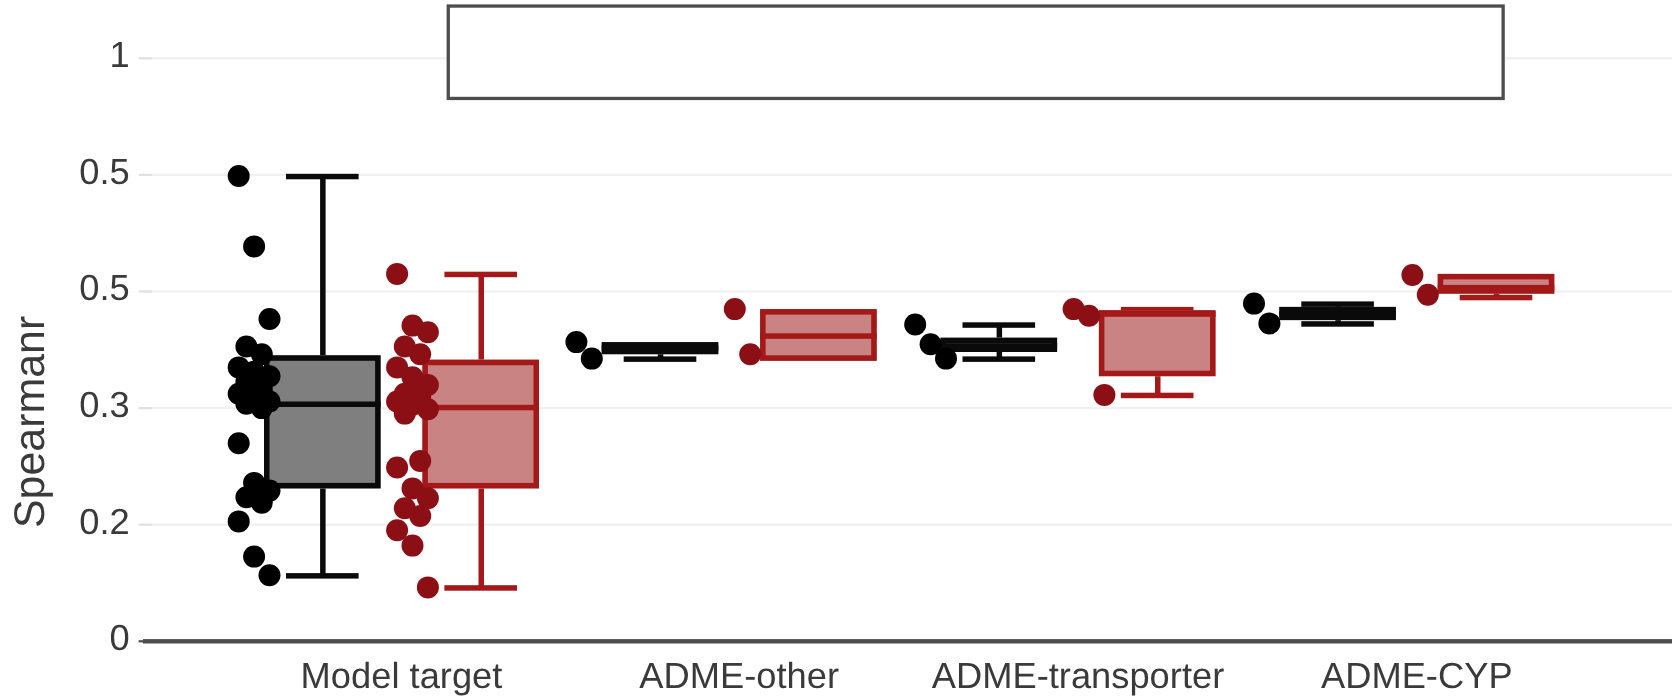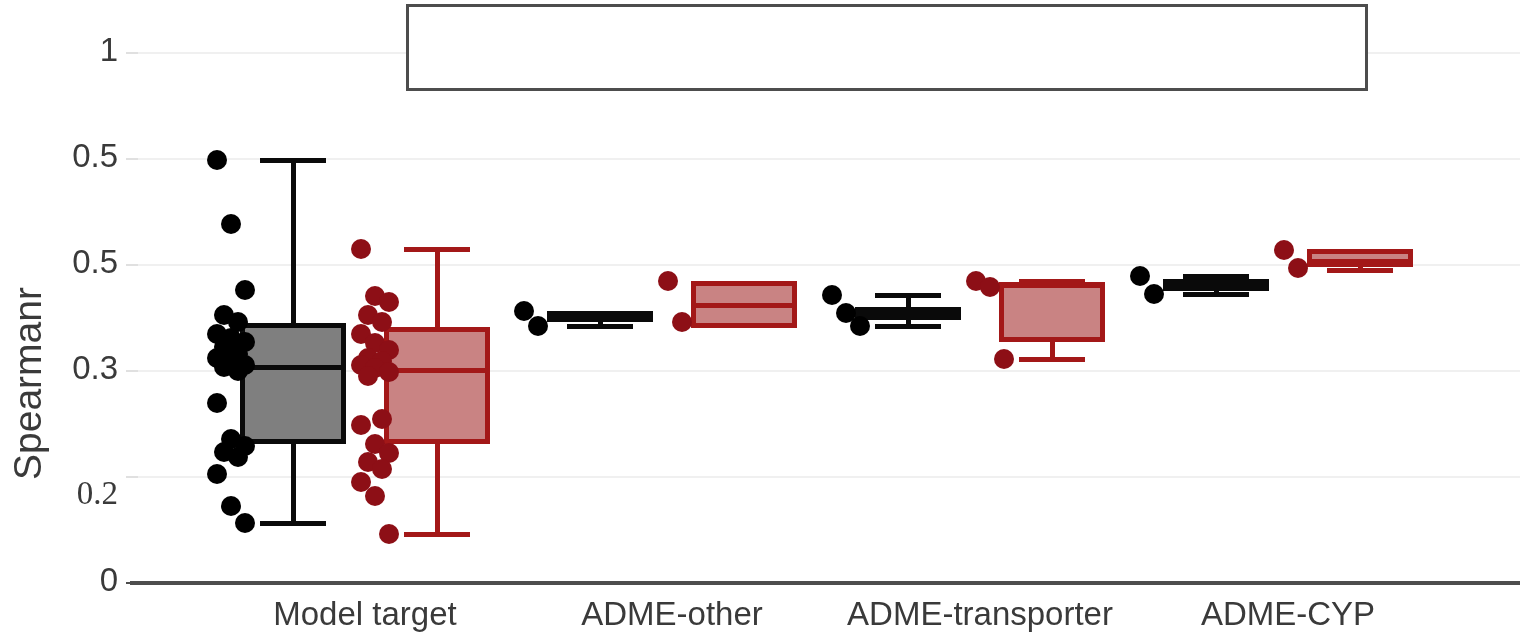--- a/index.html
+++ b/index.html
@@ -65,21 +65,21 @@
     </div>
   <div id="yticklayer">
       <div class="ytick-text" style="top: 33px; right: 1404px;">1</div>
       <div class="tick-mark" style="left: 126px; width: 12px; top: 52px; background: rgb(224, 224, 224);"></div>
       <div class="ytick-text" style="top: 139px; right: 1404px;">0.5</div>
       <div class="tick-mark" style="left: 126px; width: 12px; top: 158px; background: rgb(224, 224, 224);"></div>
       <div class="ytick-text" style="top: 245px; right: 1404px;">0.5</div>
       <div class="tick-mark" style="left: 126px; width: 12px; top: 264px; background: rgb(224, 224, 224);"></div>
       <div class="ytick-text" style="top: 351px; right: 1404px;">0.3</div>
       <div class="tick-mark" style="left: 126px; width: 12px; top: 370px; background: rgb(224, 224, 224);"></div>
-      <div class="ytick-text" style="top: 477px; right: 1404px; font-family: Liberation Serif, serif;">0.2</div>
+      <div class="ytick-text" style="top: 457px; right: 1404px;">0.2</div>
       <div class="tick-mark" style="left: 126px; width: 12px; top: 476px; background: rgb(224, 224, 224);"></div>
       <div class="ytick-text" style="top: 563px; right: 1404px;">0</div>
       <div class="tick-mark" style="left: 126px; width: 12px; top: 582px; background: rgb(77, 77, 77);"></div>
     </div>
   <div class="axis-baseline" id="baseline" style="left: 130px; width: 1390px; top: 581px; height: 4px;"></div>
   <div id="xticklayer">
       <div class="xtick-text" style="top: 597px; left: 105px; width: 520px;">Model target</div>
       <div class="xtick-text" style="top: 597px; left: 412px; width: 520px;">ADME-other</div>
       <div class="xtick-text" style="top: 597px; left: 720px; width: 520px;">ADME-transporter</div>
       <div class="xtick-text" style="top: 597px; left: 1028px; width: 520px;">ADME-CYP</div>

